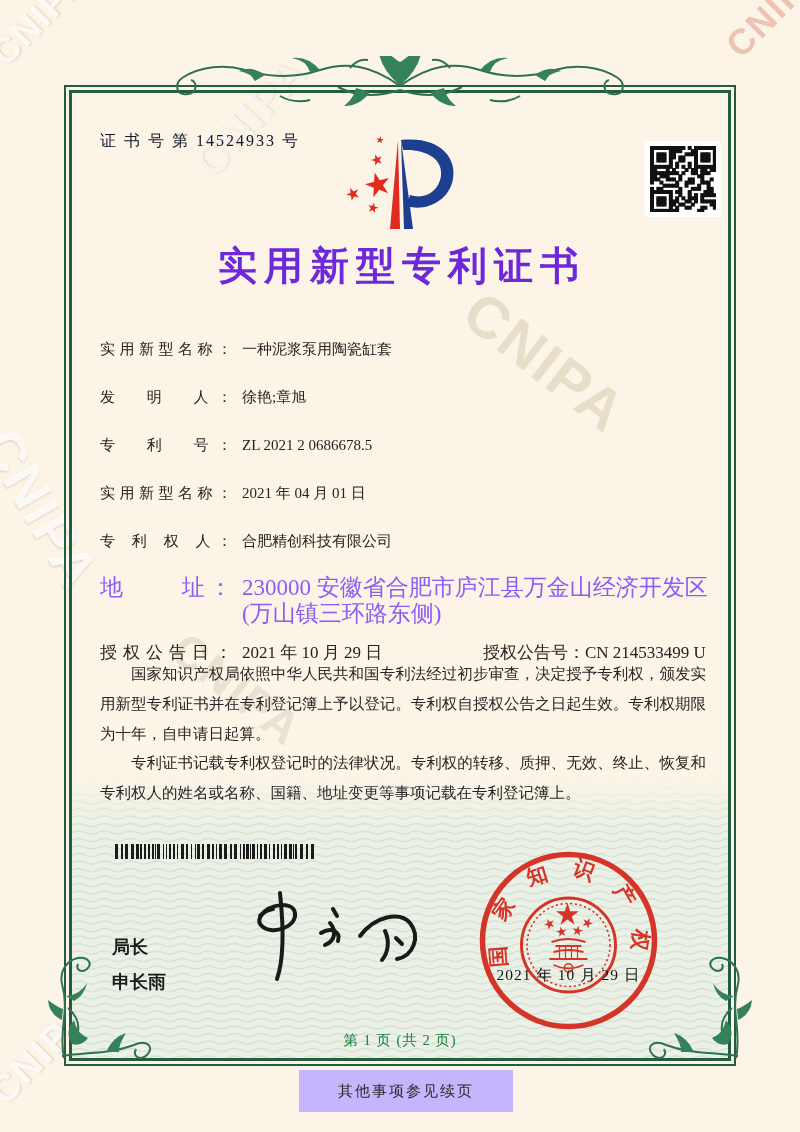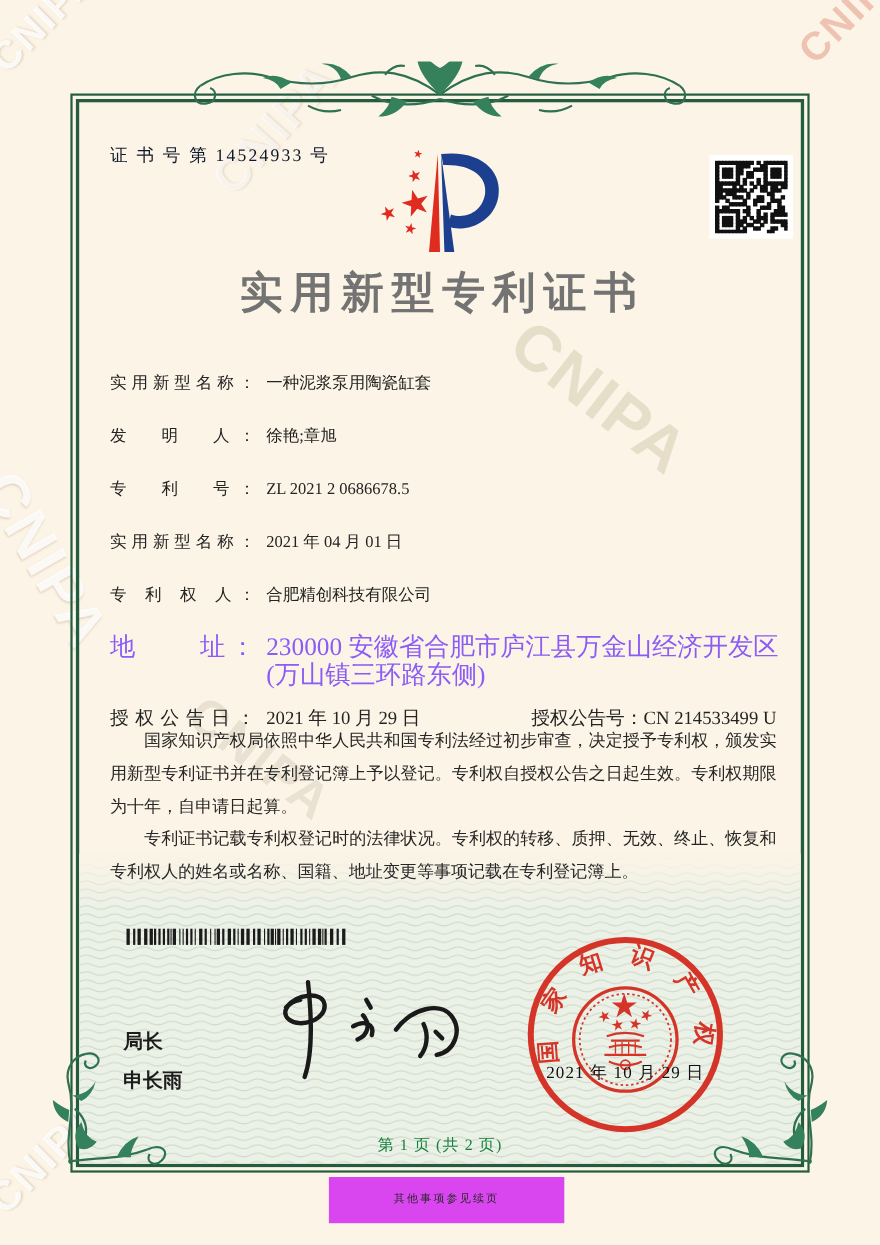--- a/index.html
+++ b/index.html
@@ -29,43 +29,43 @@
   .flourish{position:absolute;pointer-events:none;}
   .fl-top{left:170px;top:56px;}
   .fl-bl{left:42px;top:950px;}
   .fl-br{left:648px;top:950px;transform:scaleX(-1);}
 
   
   .cert-no{position:absolute;left:28px;top:38px;font-size:16px;letter-spacing:2px;color:#0f172a;}
   .logo{position:absolute;left:272px;top:30px;}
   .qr{position:absolute;left:573px;top:48px;background:#fff;padding:5px;}
   .title{position:absolute;left:4px;right:0;top:146px;text-align:center;font-size:39px;font-weight:700;
-         letter-spacing:7px;color:#737373;}
+         letter-spacing:7px;color:#6d28d9;}
   .fields{position:absolute;left:28px;top:244px;width:610px;font-size:15px;color:#232323;}
   .frow{height:48px;line-height:24px;white-space:nowrap;}
   .frow-addr{position:absolute;left:28px;top:482px;width:616px;display:flex;font-size:23px;line-height:26px;color:#8b5cf6;}
   .frow-grant{position:absolute;left:28px;top:528px;width:640px;font-size:17px;line-height:24px;color:#232323;white-space:nowrap;margin-top:20px;}
   .flabel{display:inline-block;width:132px;text-align:justify;text-align-last:justify;}
   .fvalue{margin-left:10px;}
   .addr-value{flex:1;margin-left:10px;white-space:normal;}
   .grant-no{position:absolute;left:383px;top:0;}
   .paras{position:absolute;left:28px;top:566px;width:606px;font-size:15.5px;line-height:1.92;color:#262626;text-align:justify;}
   .paras p{margin:0;text-indent:2em;}
   .barcode{position:absolute;left:41px;top:751px;}
   .officer{position:absolute;left:40px;top:842px;font-family:"Liberation Sans","DejaVu Sans",sans-serif;
            font-size:18px;font-weight:600;color:#1c1c1c;}
   .officer div{margin-bottom:11px;}
   .signature{position:absolute;left:153px;top:788px;}
   .seal{position:absolute;left:404px;top:755px;opacity:.94;}
   .seal-date{position:absolute;left:404px;top:872px;width:185px;text-align:center;font-size:15.5px;
              letter-spacing:1px;color:#111;}
   .page-footer{position:absolute;left:0;right:0;top:938px;text-align:center;font-size:14.5px;color:#15803d;letter-spacing:1px;}
 
-  .cont-box{position:absolute;left:299px;top:1070px;width:214px;height:42px;background:#d946ef;
-            text-align:center;line-height:42px;font-size:10px;letter-spacing:2px;color:#2a2a2a;}
+  .cont-box{position:absolute;left:299px;top:1070px;width:214px;height:42px;background:#c4b5fd;
+            text-align:center;line-height:42px;font-size:15px;letter-spacing:2px;color:#2a2a2a;}
 </style>
 </head>
 <body>
 
 <div class="page">
 
   <div class="wm wm-white wm-tl">CNIPA</div>
   <div class="wm wm-tr">CNIPA</div>
   <div class="wm wm-top2">CNIPA</div>
   <div class="wm wm-mid">CNIPA</div>

